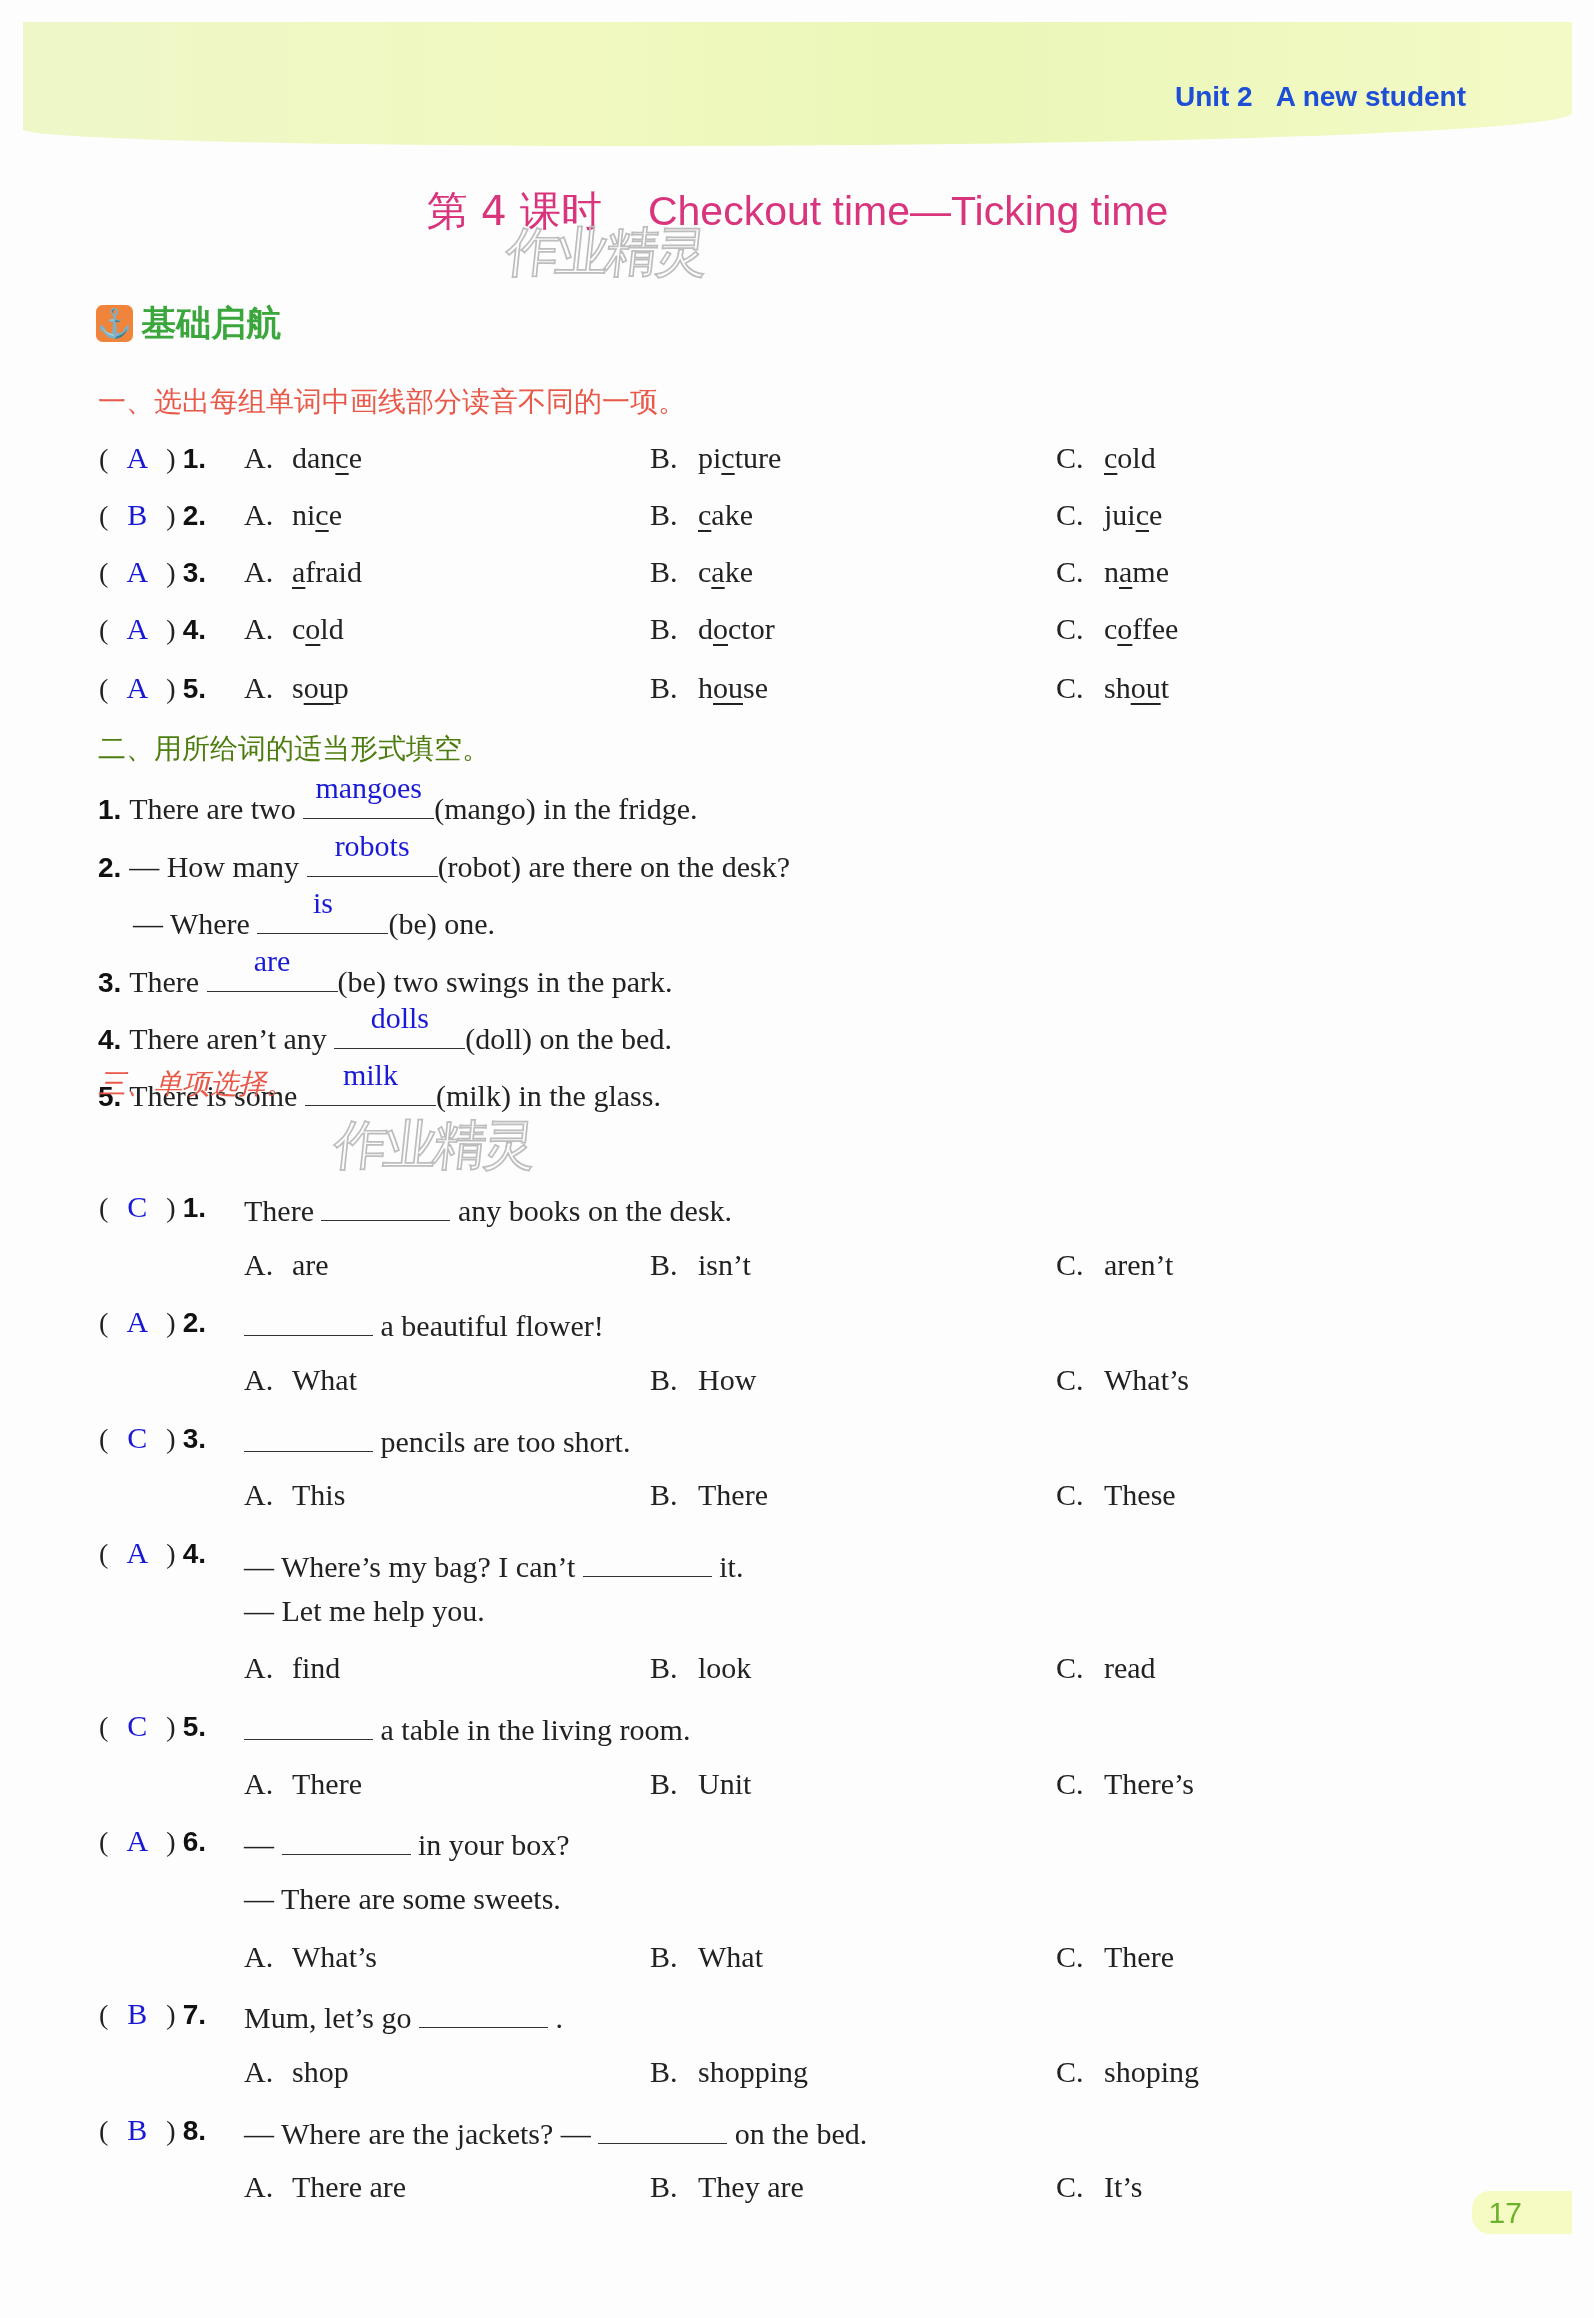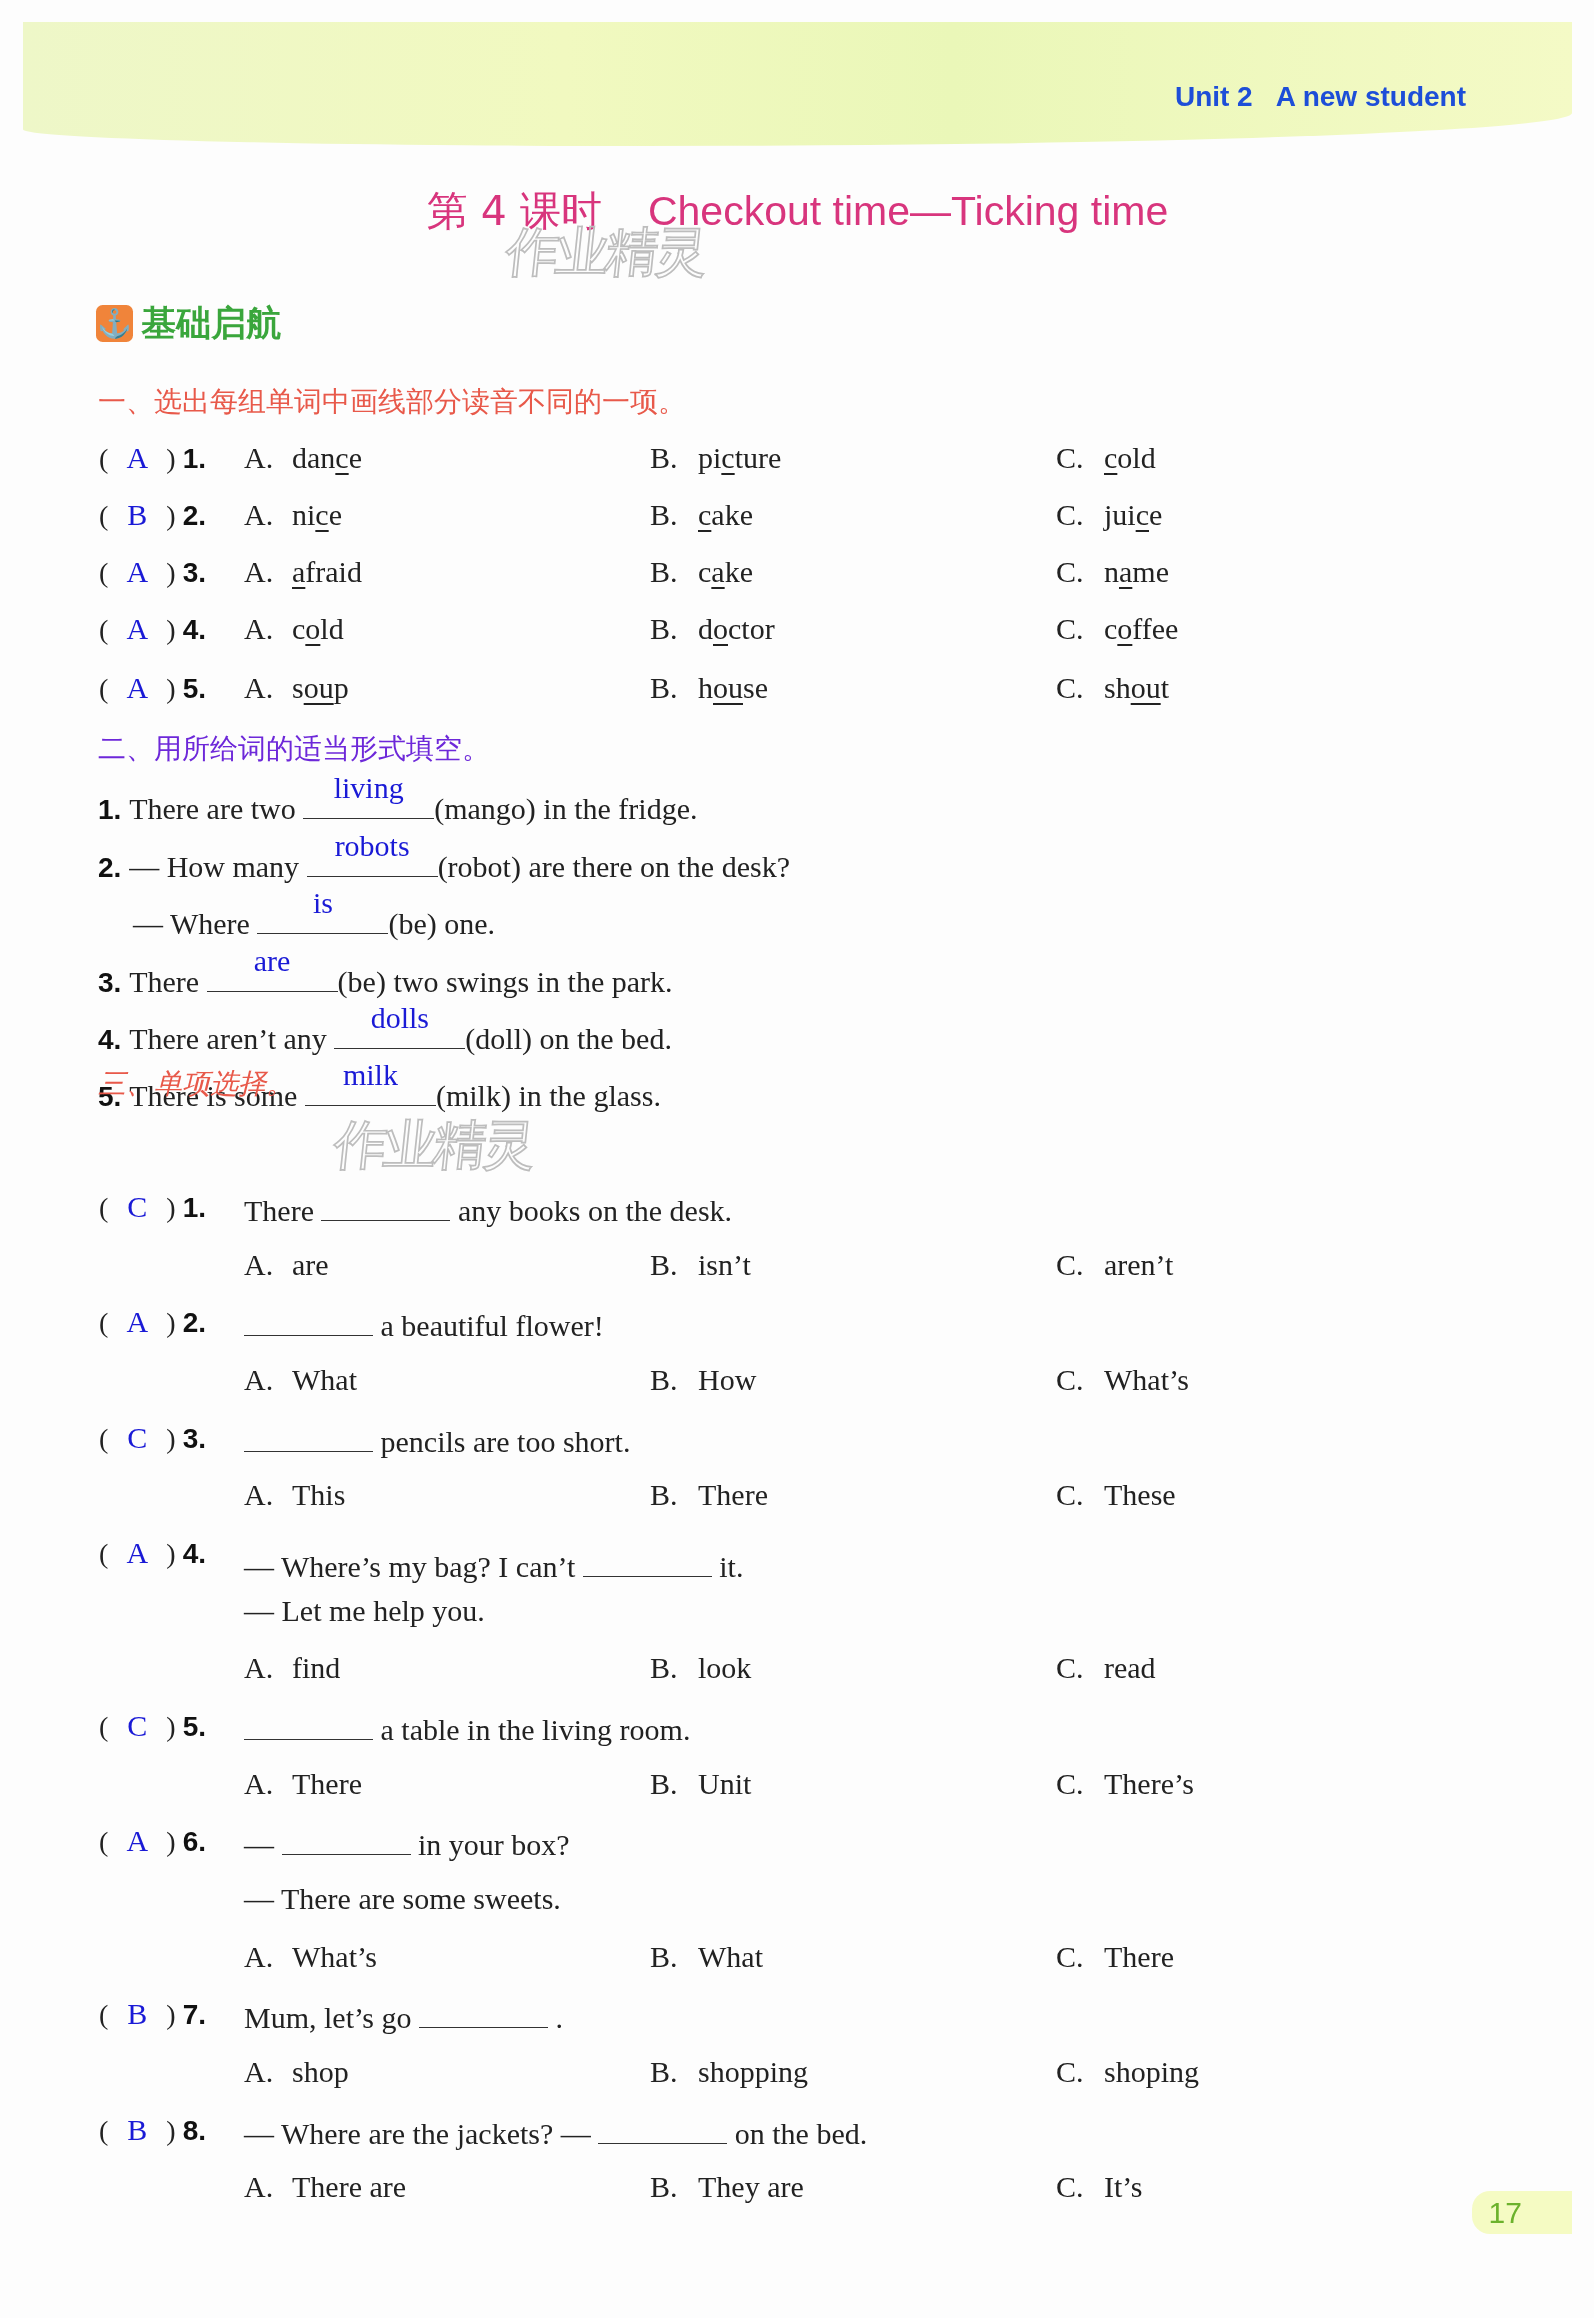--- a/index.html
+++ b/index.html
@@ -16,21 +16,21 @@
   .lesson-title .cn { font-family:"DejaVu Sans", sans-serif; margin-right:46px; }
   .watermark { position:absolute; font-family:"DejaVu Sans", sans-serif; font-size:53px; color:transparent;
          -webkit-text-stroke:1.7px #bdbdbd; letter-spacing:-3.3px; transform:skewX(-6deg); }
   .sec-banner { position:absolute; left:96px; top:300px; display:flex; align-items:center; }
   .anchor-box { width:37px; height:37px; background:#f0843a; border-radius:6.6px; display:flex;
          align-items:center; justify-content:center; color:#fff6a0; font-size:28px; font-weight:bold; }
   .sec-banner .label { font-family:"DejaVu Sans", sans-serif; font-weight:bold; font-size:35px;
          color:#3aa63c; margin-left:8.3px; }
   .sec-head { position:absolute; left:98px; font-family:"DejaVu Sans", sans-serif; font-size:28px; }
   .red { color:#e8594a; }
-  .teal { color:#6d28d9; }
+  .teal { color:#4d7c0f; }
   .row { position:absolute; font-size:30px; white-space:nowrap; }
   .paren { position:absolute; left:99px; font-size:28px; }
   .paren .ans { display:inline-block; width:58px; text-align:center; color:#1a1ad6; font-size:30px; }
   .qnum { font-family:"Liberation Sans", sans-serif; font-weight:bold; font-size:28px; color:#111; }
   .opt { position:absolute; font-size:30px; }
   .opt .ltr { display:inline-block; width:48px; }
   u { text-decoration:underline; text-underline-offset:5px; text-decoration-thickness:1.7px; }
   .blank { display:inline-block; border-bottom:1.7px solid #333; position:relative; vertical-align:baseline; height:30px; }
   .blank .fill { position:absolute; left:0; right:0; top:-16.6px; text-align:center; color:#1a1ad6; font-size:30px; }
   .page-num { position:absolute; left:1472px; top:2191px; width:100px; height:43px; background:#f5fbc3;
@@ -86,21 +86,21 @@
     <div>
       <div class="paren" style="top: 671px;">(<span class="ans">A</span>) <span class="qnum">5.</span></div>
       <div class="opt" style="left: 244px; top: 671px;"><span class="ltr">A.</span><span>s<u>ou</u>p</span></div>
       <div class="opt" style="left: 650px; top: 671px;"><span class="ltr">B.</span><span>h<u>ou</u>se</span></div>
       <div class="opt" style="left: 1056px; top: 671px;"><span class="ltr">C.</span><span>sh<u>ou</u>t</span></div>
     </div>
   </div>
 
 <div class="sec-head teal" style="top:730px;">二、用所给词的适当形式填空。</div>
 <div id="s2">
-    <div class="row" style="top: 788px; left: 98px;"><span class="qnum">1. </span><span>There are two </span><span class="blank" style="width: 131px;"><span class="fill">living</span></span><span>(mango) in the fridge.</span></div>
+    <div class="row" style="top: 788px; left: 98px;"><span class="qnum">1. </span><span>There are two </span><span class="blank" style="width: 131px;"><span class="fill">mangoes</span></span><span>(mango) in the fridge.</span></div>
     <div class="row" style="top: 846px; left: 98px;"><span class="qnum">2. </span><span>— How many </span><span class="blank" style="width: 131px;"><span class="fill">robots</span></span><span>(robot) are there on the desk?</span></div>
     <div class="row" style="top: 903px; left: 133px;"><span>— Where </span><span class="blank" style="width: 131px;"><span class="fill">is</span></span><span>(be) one.</span></div>
     <div class="row" style="top: 961px; left: 98px;"><span class="qnum">3. </span><span>There </span><span class="blank" style="width: 131px;"><span class="fill">are</span></span><span>(be) two swings in the park.</span></div>
     <div class="row" style="top: 1018px; left: 98px;"><span class="qnum">4. </span><span>There aren’t any </span><span class="blank" style="width: 131px;"><span class="fill">dolls</span></span><span>(doll) on the bed.</span></div>
     <div class="row" style="top: 1075px; left: 98px;"><span class="qnum">5. </span><span>There is some </span><span class="blank" style="width: 131px;"><span class="fill">milk</span></span><span>(milk) in the glass.</span></div>
   </div>
 
 <div class="sec-head red" style="top:1065px;font-style:italic;">三、单项选择。</div>
 <div id="s3">
     <div>

